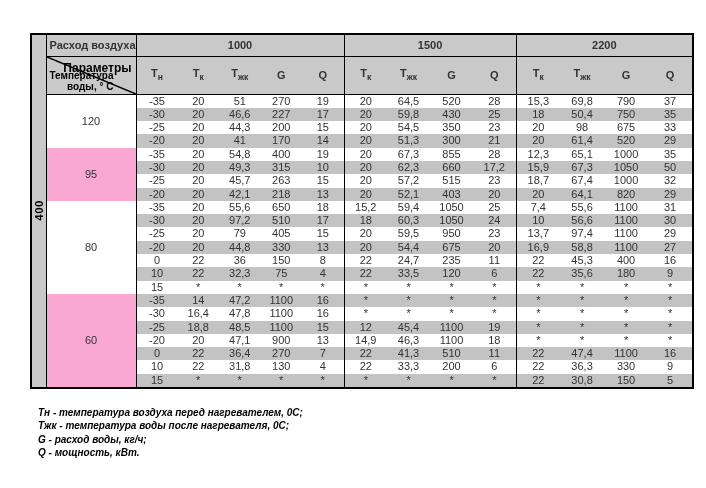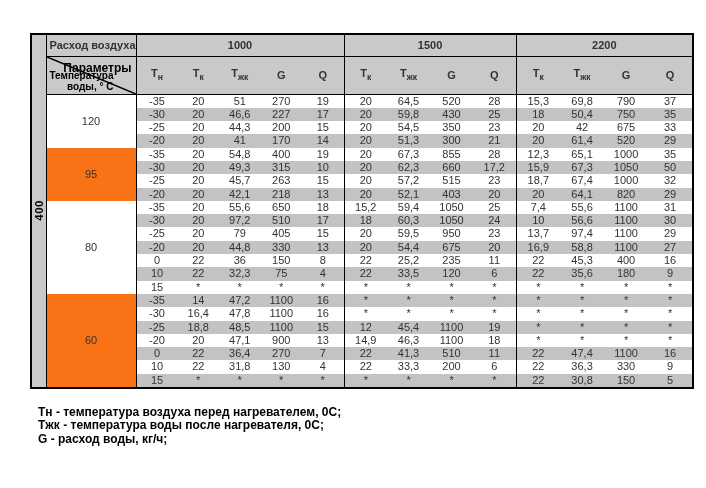--- a/index.html
+++ b/index.html
@@ -68,36 +68,37 @@
     color: #000;
     letter-spacing: 0.5px;
   }
   
   .grouplabel {
     background: #fff;
     border-right: 1.5px solid #000;
     font-size: 13px;
     color: #333;
   }
-  .grouplabel.gshade { background: #f97316; }
+  .grouplabel.gshade { background: #f9a8d4; }
   
   .drow .dcell { height: 13.3px; line-height: 13.3px; background: #fff; }
   .drow.stripe .dcell { background: #c3c3c3; }
   .secend { border-right: 1.5px solid #000 !important; }
   
   .notes {
     position: absolute;
     left: 38px;
     top: 406px;
   }
   .note {
-    font-size: 12px;
+    font-size: 10px;
     font-weight: bold;
     color: #000;
     line-height: 13.4px;
+    font-style: italic;
   }
 </style>
 </head>
 <body>
 
 <table class="main-table">
     <colgroup>
       <col style="width:15px">
       <col style="width:90px">
       <col style="width:41.5px">
@@ -179,21 +180,21 @@
         <td class="dcell">-25</td>
         <td class="dcell">20</td>
         <td class="dcell">44,3</td>
         <td class="dcell">200</td>
         <td class="dcell secend">15</td>
         <td class="dcell">20</td>
         <td class="dcell">54,5</td>
         <td class="dcell">350</td>
         <td class="dcell secend">23</td>
         <td class="dcell">20</td>
-        <td class="dcell">42</td>
+        <td class="dcell">98</td>
         <td class="dcell">675</td>
         <td class="dcell">33</td>
       </tr>
       <tr class="drow stripe">
         <td class="dcell">-20</td>
         <td class="dcell">20</td>
         <td class="dcell">41</td>
         <td class="dcell">170</td>
         <td class="dcell secend">14</td>
         <td class="dcell">20</td>
@@ -327,21 +328,21 @@
         <td class="dcell">1100</td>
         <td class="dcell">27</td>
       </tr>
       <tr class="drow">
         <td class="dcell">0</td>
         <td class="dcell">22</td>
         <td class="dcell">36</td>
         <td class="dcell">150</td>
         <td class="dcell secend">8</td>
         <td class="dcell">22</td>
-        <td class="dcell">25,2</td>
+        <td class="dcell">24,7</td>
         <td class="dcell">235</td>
         <td class="dcell secend">11</td>
         <td class="dcell">22</td>
         <td class="dcell">45,3</td>
         <td class="dcell">400</td>
         <td class="dcell">16</td>
       </tr>
       <tr class="drow stripe">
         <td class="dcell">10</td>
         <td class="dcell">22</td>
@@ -478,13 +479,14 @@
         <td class="dcell">150</td>
         <td class="dcell">5</td>
       </tr>
     </tbody>
   </table>
 
 <div class="notes">
   <div class="note">Тн - температура воздуха перед нагревателем, 0С;</div>
   <div class="note">Тжк - температура воды после нагревателя, 0С;</div>
   <div class="note">G - расход воды, кг/ч;</div>
+  <div class="note">Q - мощность, кВт.</div>
 </div>
 
 </body></html>

